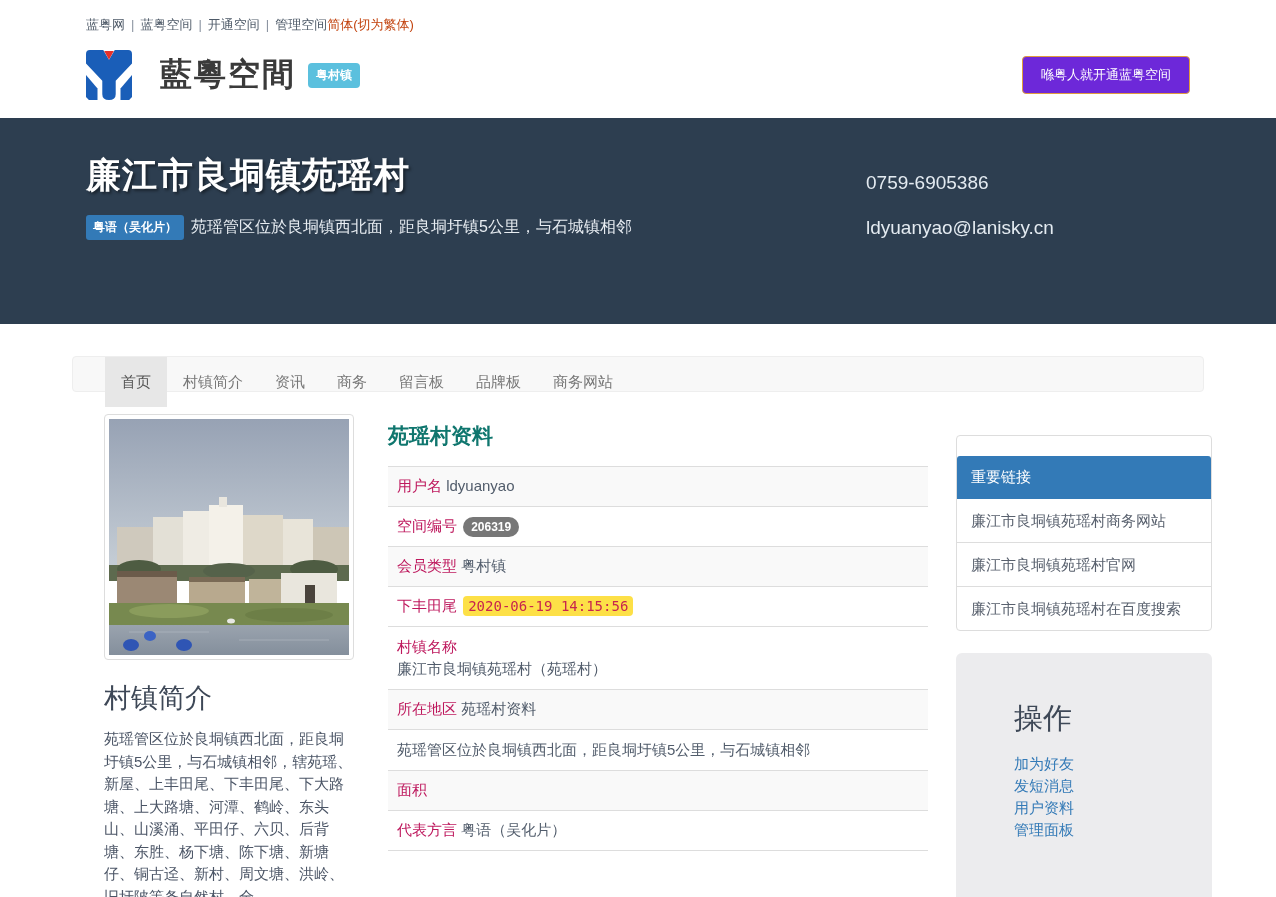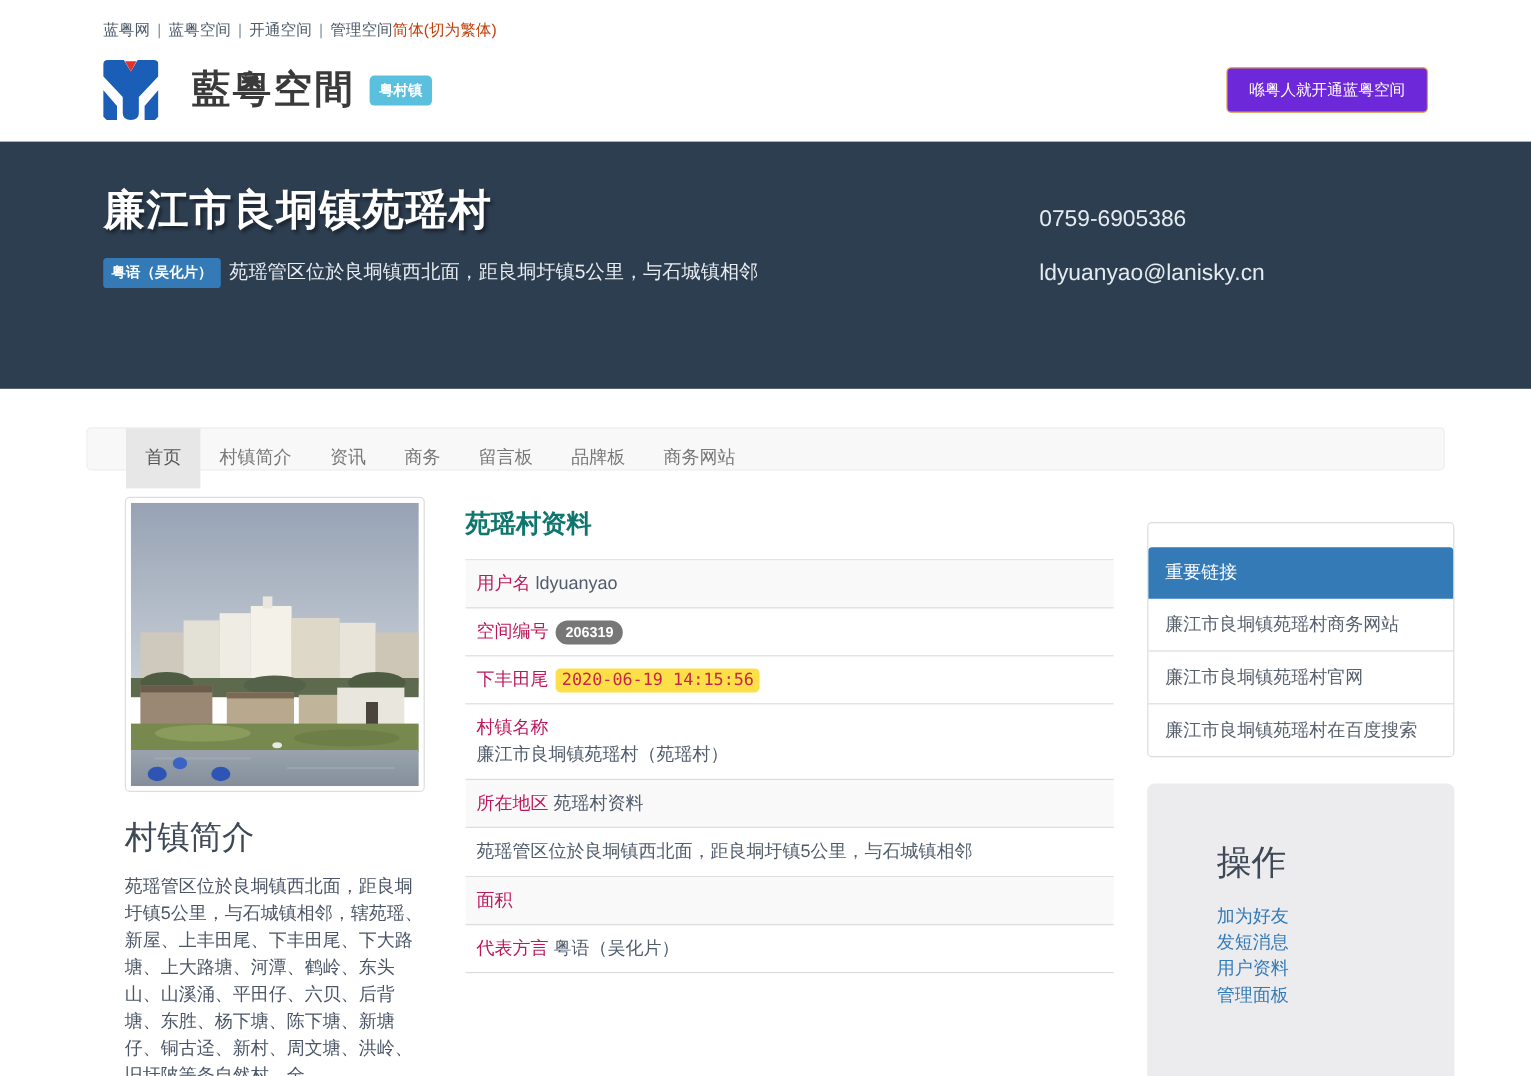--- a/index.html
+++ b/index.html
@@ -207,20 +207,24 @@
     <div class="profile-title">苑瑶村资料</div>
     <div class="ptable">
       <div class="prow shade">
         <span class="lbl">用户名</span>
         <span class="val">ldyuanyao</span>
       </div>
       <div class="prow">
         <span class="lbl">空间编号</span>
         <span class="num-badge">206319</span>
       </div>
+      <div class="prow shade">
+        <span class="lbl">会员类型</span>
+        <span class="val">粤村镇</span>
+      </div>
       <div class="prow">
         <span class="lbl">下丰田尾</span>
         <span class="code-val">2020-06-19 14:15:56</span>
       </div>
       <div class="prow block">
         <span class="lbl">村镇名称</span>
         <span class="val">廉江市良垌镇苑瑶村（苑瑶村）</span>
       </div>
       <div class="prow shade">
         <span class="lbl">所在地区</span>

